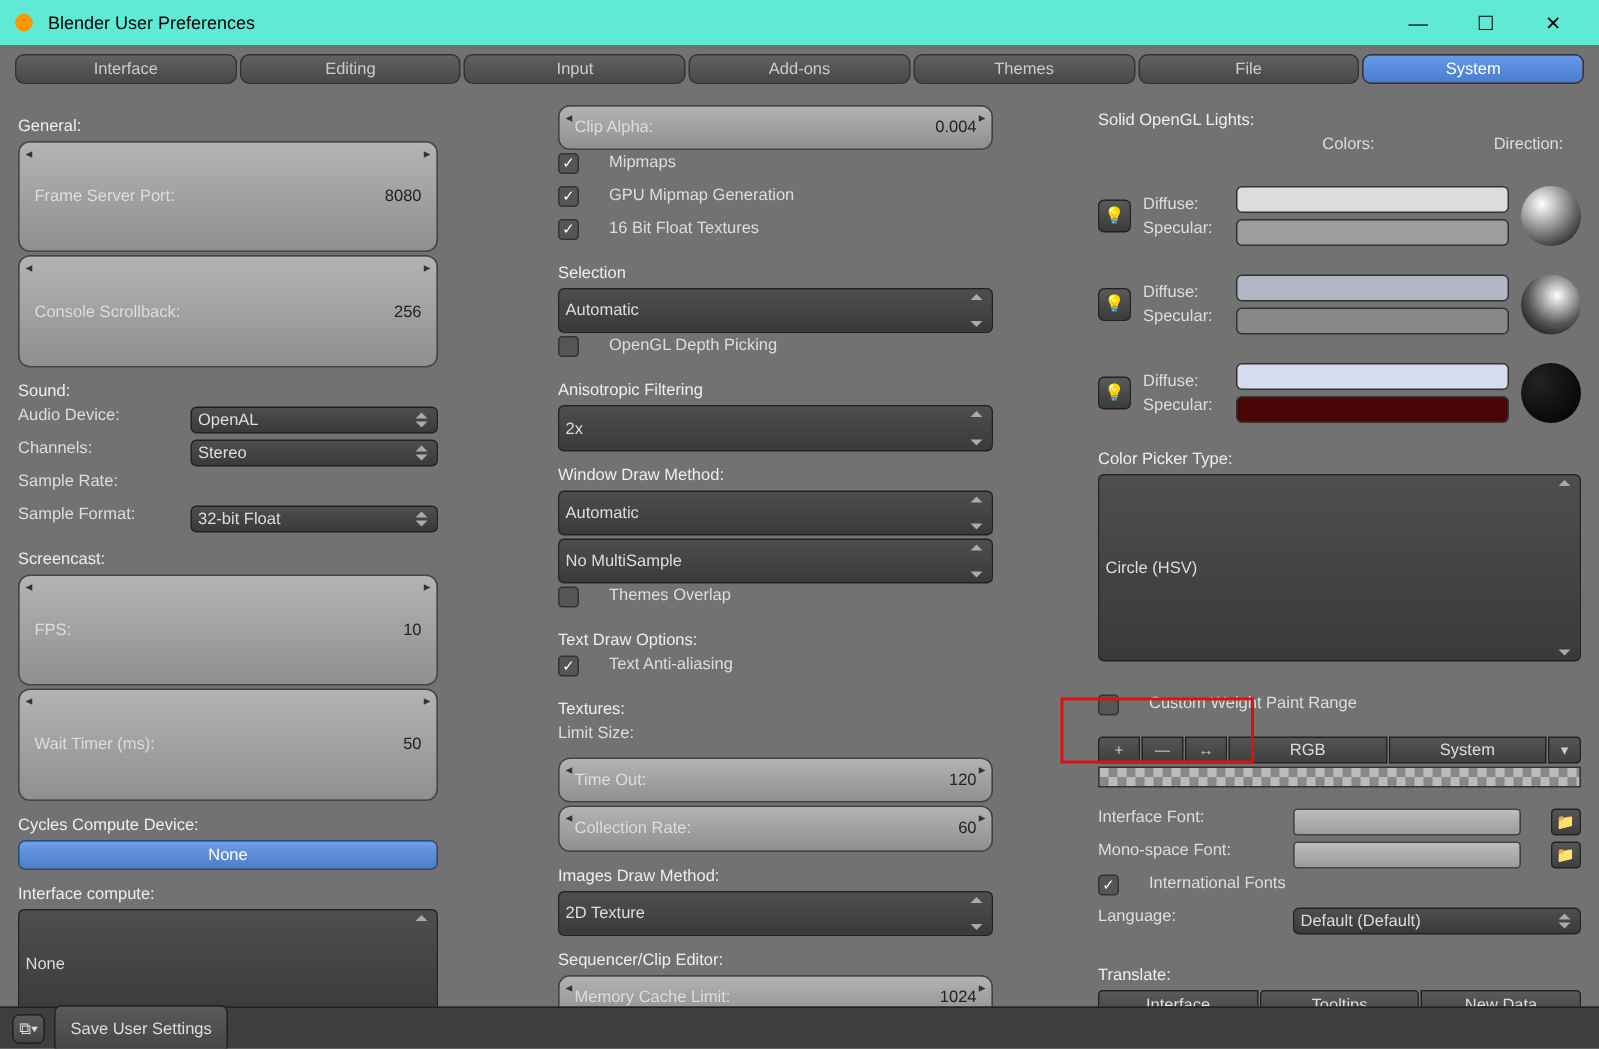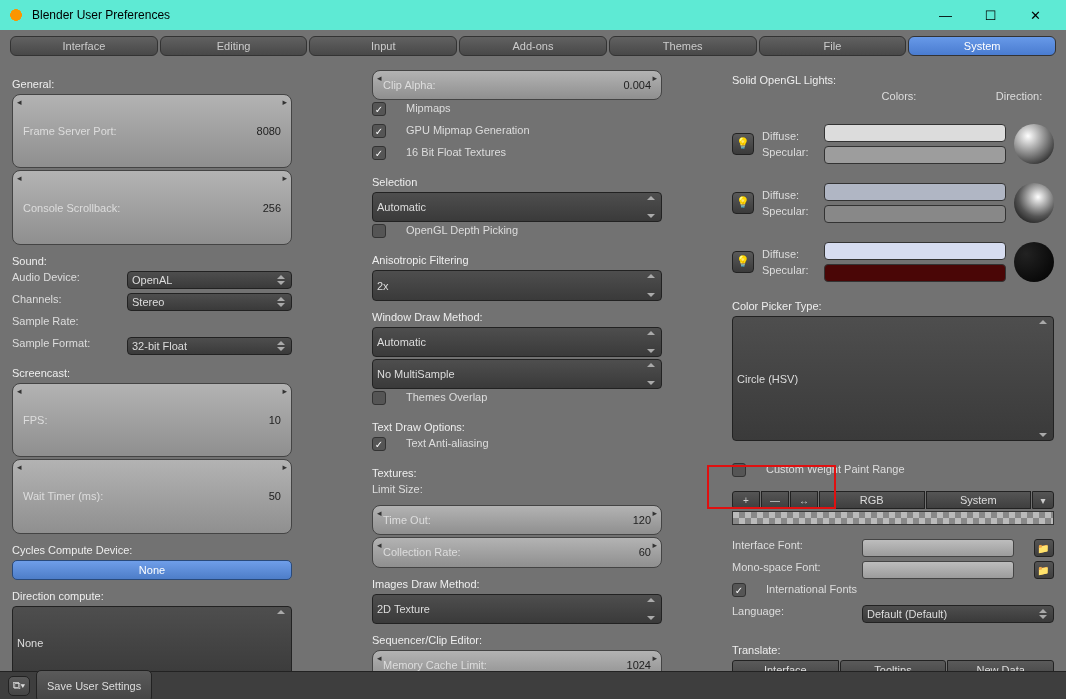--- a/index.html
+++ b/index.html
@@ -125,21 +125,21 @@
     <div class="fld">
         <span class="lt">◂</span>
         <span>Wait Timer (ms):</span>
         <span class="val">50</span>
         <span class="rt">▸</span>
       </div>
 
     <div class="sect">Cycles Compute Device:</div>
     <div class="btn-blue">None</div>
 
-    <div class="sect">Direction compute:</div>
+    <div class="sect">Interface compute:</div>
     <div class="dd">
         <span>None</span>
       </div>
   </div>
 
   <div class="col col2">
     <div class="fld">
         <span class="lt">◂</span>
         <span>Clip Alpha:</span>
         <span class="val">0.004</span>

